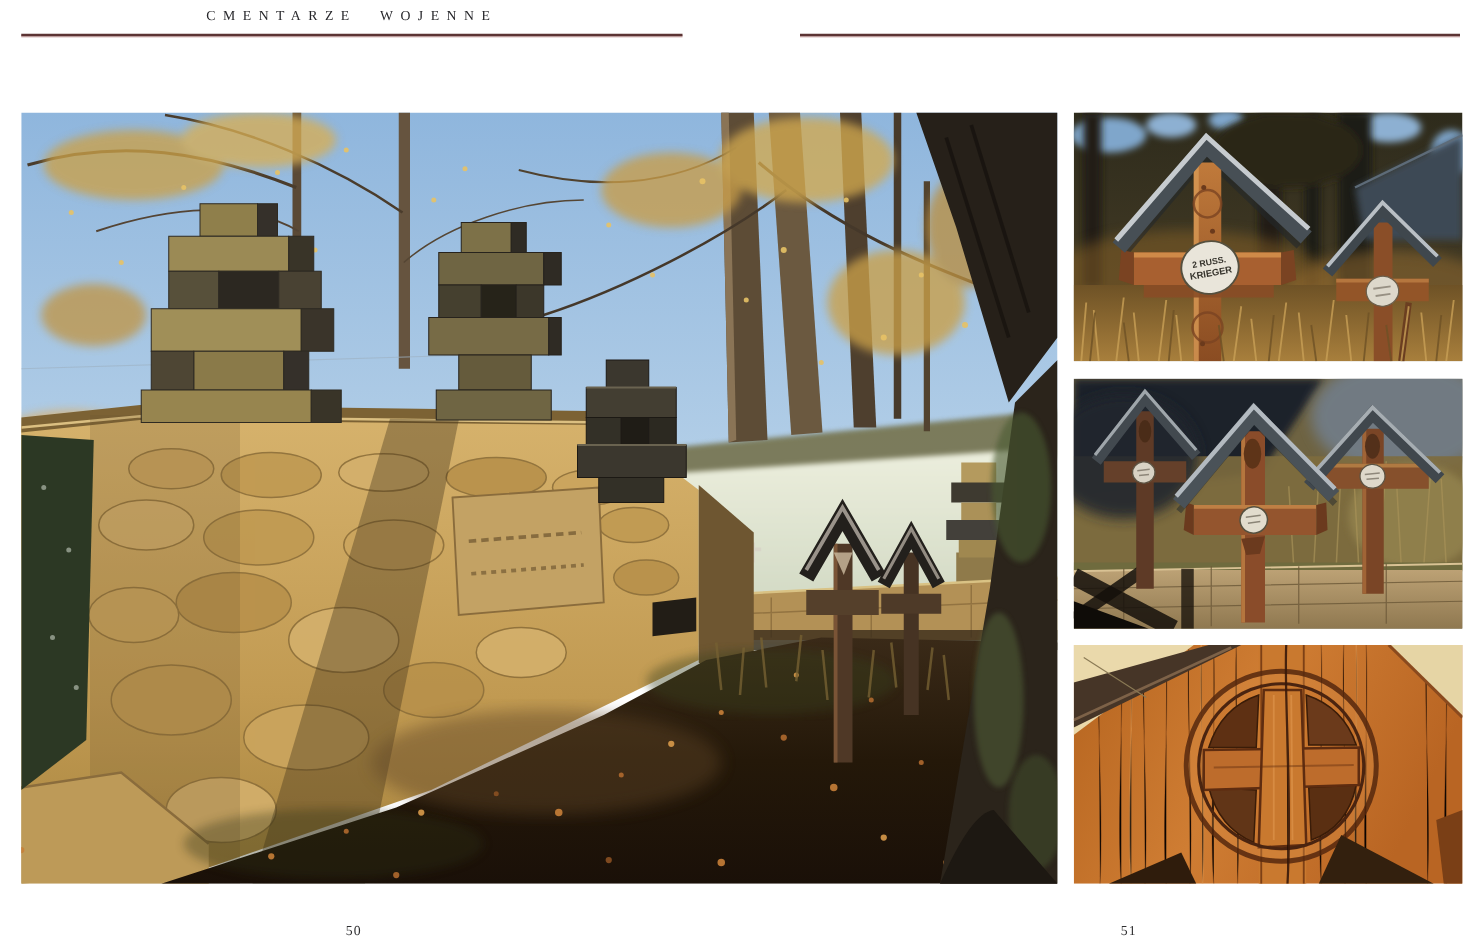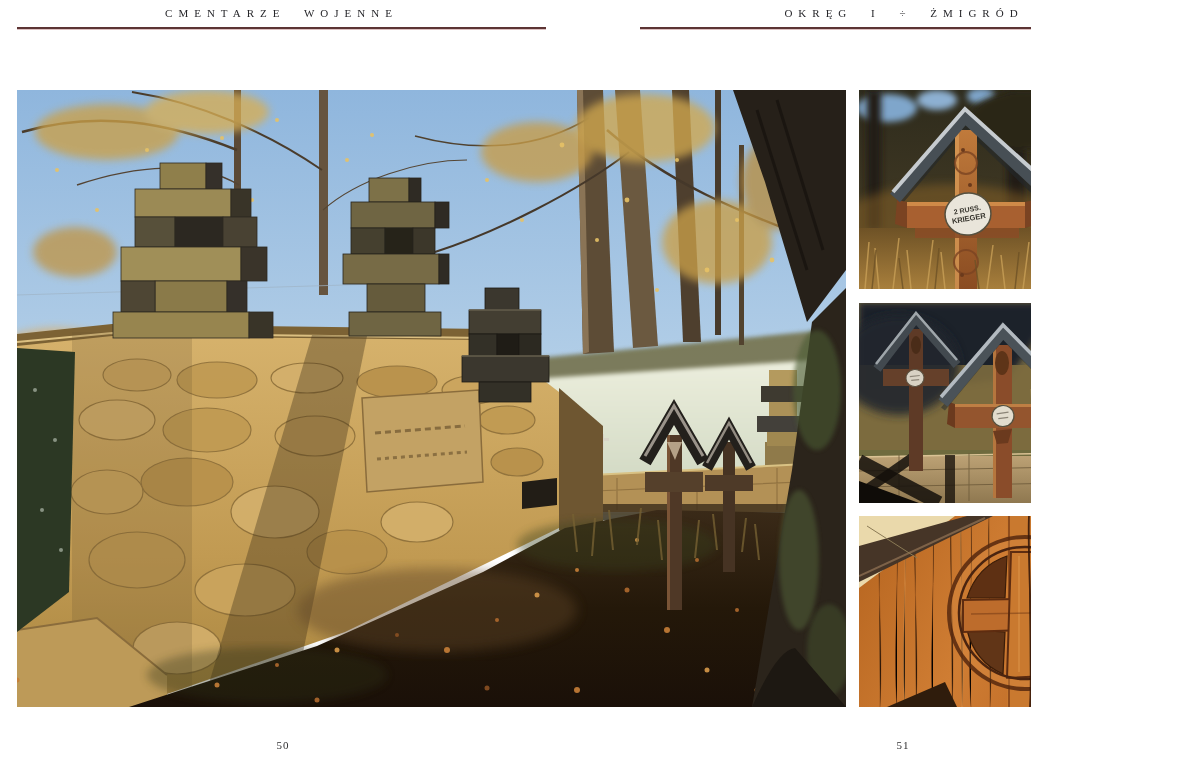--- a/index.html
+++ b/index.html
@@ -1,16 +1,16 @@
 <!DOCTYPE html>
 <html><head>
 <meta charset="utf-8">
 <style>
   html,body{margin:0;padding:0;background:#ffffff;}
-  .spread{position:relative;width:1031px;height:760px;background:#ffffff;overflow:hidden;
+  .spread{position:relative;width:1185px;height:760px;background:#ffffff;overflow:hidden;
           font-family:"Liberation Serif",serif;}
   .running-head{position:absolute;top:7px;height:18px;text-align:center;
                 font-size:11px;letter-spacing:6px;word-spacing:10px;color:#26262a;}
   .running-head.left{left:17px;width:529px;}
   .running-head.right{left:640px;width:528px;}
   .head-rule{position:absolute;top:27px;height:2px;background:#5c3434;
              box-shadow:0 1px 0 #dcc0c0;}
   .head-rule.left{left:17px;width:529px;}
   .head-rule.right{left:640px;width:528px;}
   .pageno{position:absolute;top:739px;width:34px;text-align:center;
@@ -27,23 +27,20 @@
 </head>
 <body>
 
 <div class="spread">
 
   <div class="running-head left">
     <span>CMENTARZE WOJENNE</span>
   </div>
   <div class="head-rule left"></div>
 
-  <div class="running-head right">
-    <span>OKRĘG I ÷ ŻMIGRÓD</span>
-  </div>
   <div class="head-rule right"></div>
 
   <figure class="photo photo-main">
   <svg width="829" height="617" viewBox="0 0 829 617">
     <defs>
       <linearGradient id="skyG" x1="0" y1="0" x2="0" y2="1">
         <stop offset="0" stop-color="#8fb6dd"></stop>
             <stop offset="0.7" stop-color="#b5d0e8"></stop>
             <stop offset="1" stop-color="#d3e2ef"></stop>
       </linearGradient>

